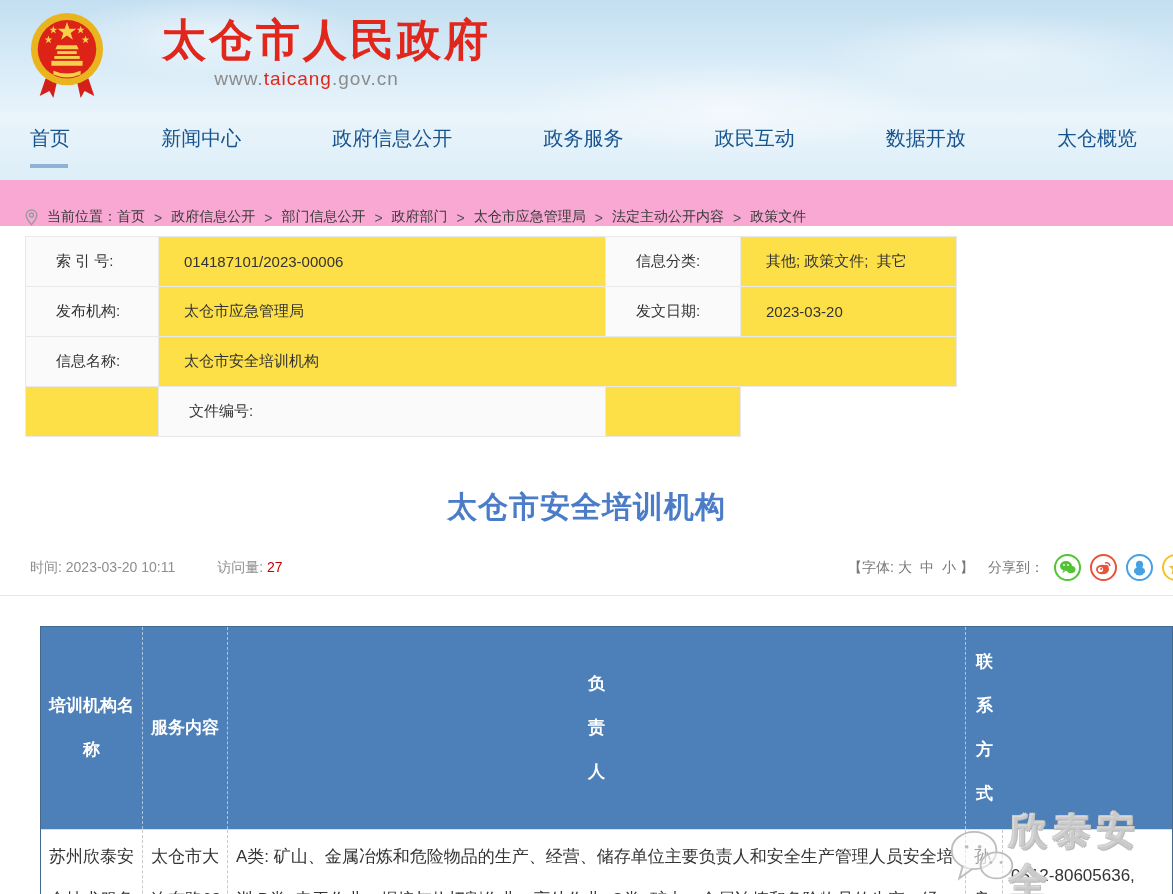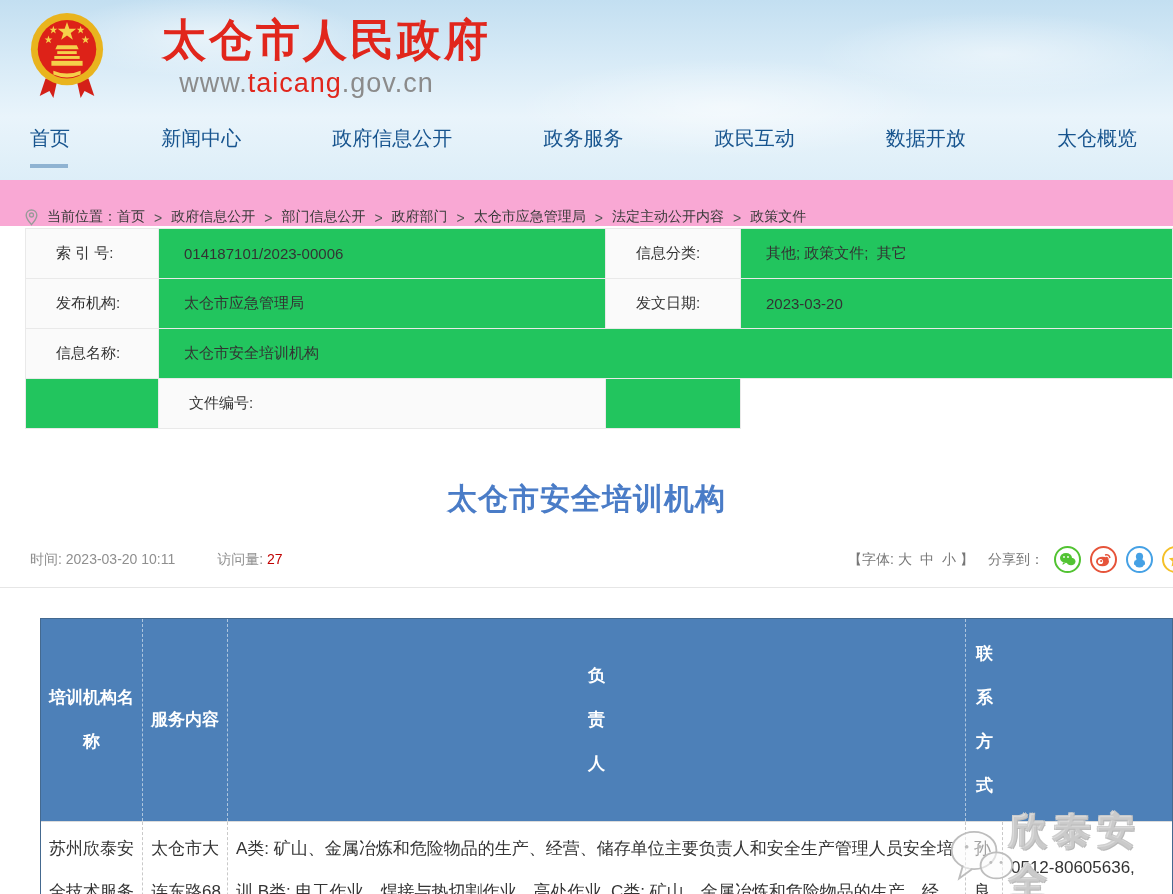--- a/index.html
+++ b/index.html
@@ -16,41 +16,41 @@
   .topbar{height:180px;position:relative;
     background:
       radial-gradient(220px 60px at 18% 20%, rgba(255,255,255,.55), rgba(255,255,255,0) 70%),
       radial-gradient(300px 70px at 62% 60%, rgba(255,255,255,.5), rgba(255,255,255,0) 70%),
       radial-gradient(260px 60px at 85% 30%, rgba(255,255,255,.45), rgba(255,255,255,0) 70%),
       linear-gradient(180deg,#c3dff1 0%,#d8ebf7 35%,#e9f4fb 65%,#ddeef8 100%);}
   .brandrow{display:flex;align-items:flex-start;padding:10px 0 0 28px;height:108px;}
   .emblem{width:78px;height:92px;flex:0 0 auto;}
   .brand{margin-left:16px;}
   .site-title{font-size:44px;font-weight:bold;color:var(--brand_red);letter-spacing:3px;line-height:52px;margin-top:4px;margin-left:40px;}
-  .site-url{font-size:27px;color:#8b8b8b;letter-spacing:1px;margin-top:2px;text-align:center;}
+  .site-url{font-size:19px;color:#8b8b8b;letter-spacing:1px;margin-top:2px;text-align:center;}
   .site-url .red{color:var(--brand_red);}
   .mainnav{display:flex;justify-content:space-between;align-items:center;height:62px;padding:0 36px 0 30px;}
   .nav-item{position:relative;font-size:20px;color:var(--nav_blue);text-decoration:none;cursor:pointer;padding-bottom:2px;}
   .nav-item .underline{display:none;}
   .nav-item.active .underline{display:block;position:absolute;left:0;bottom:-14px;width:38px;height:4px;background:#8fb3d2;}
 
   
   .breadcrumb{display:flex;align-items:flex-end;height:46px;padding-left:25px;font-size:14px;color:#3a3a3a;background:#f9a8d4;}
   .breadcrumb .pin{margin-right:9px;flex:0 0 auto;}
   .breadcrumb span{white-space:pre;}
   .crumb{cursor:pointer;}
   .crumb-sep{margin:0 9px;color:#555;}
 
   
-  .info-grid{margin:2px 0 0 25px;width:1148px;display:grid;
+  .info-grid{margin:10px 0 0 25px;width:932px;display:grid;
     grid-template-columns:133px 447px 135px 1fr;
     border-top:1px solid #e9e9e9;border-left:1px solid #e9e9e9;font-size:15px;color:#333;}
   .ig-cell{min-height:50px;display:flex;align-items:center;border-right:1px solid #e9e9e9;border-bottom:1px solid #e9e9e9;white-space:pre;}
   .ig-label{background:#fafafa;padding-left:30px;}
-  .ig-value{background:#22c55e;padding-left:25px;}
+  .ig-value{background:#fde047;padding-left:25px;}
   .ig-span3{grid-column:2/5;}
 
   
   .article-title{margin-top:50px;text-align:center;font-size:30px;font-weight:bold;color:var(--title_blue);letter-spacing:1px;}
   .meta-row{margin-top:26px;display:flex;justify-content:space-between;align-items:center;
     padding:0 0 14px 30px;border-bottom:1px solid #e6e6e6;font-size:14px;color:#8f8f8f;}
   .meta-left span{white-space:pre;}
   .meta-gap{display:inline-block;width:42px;}
   .red-num{color:var(--visits_red);text-align:center;}
   .meta-right{display:flex;align-items:center;color:#777;white-space:pre;}

